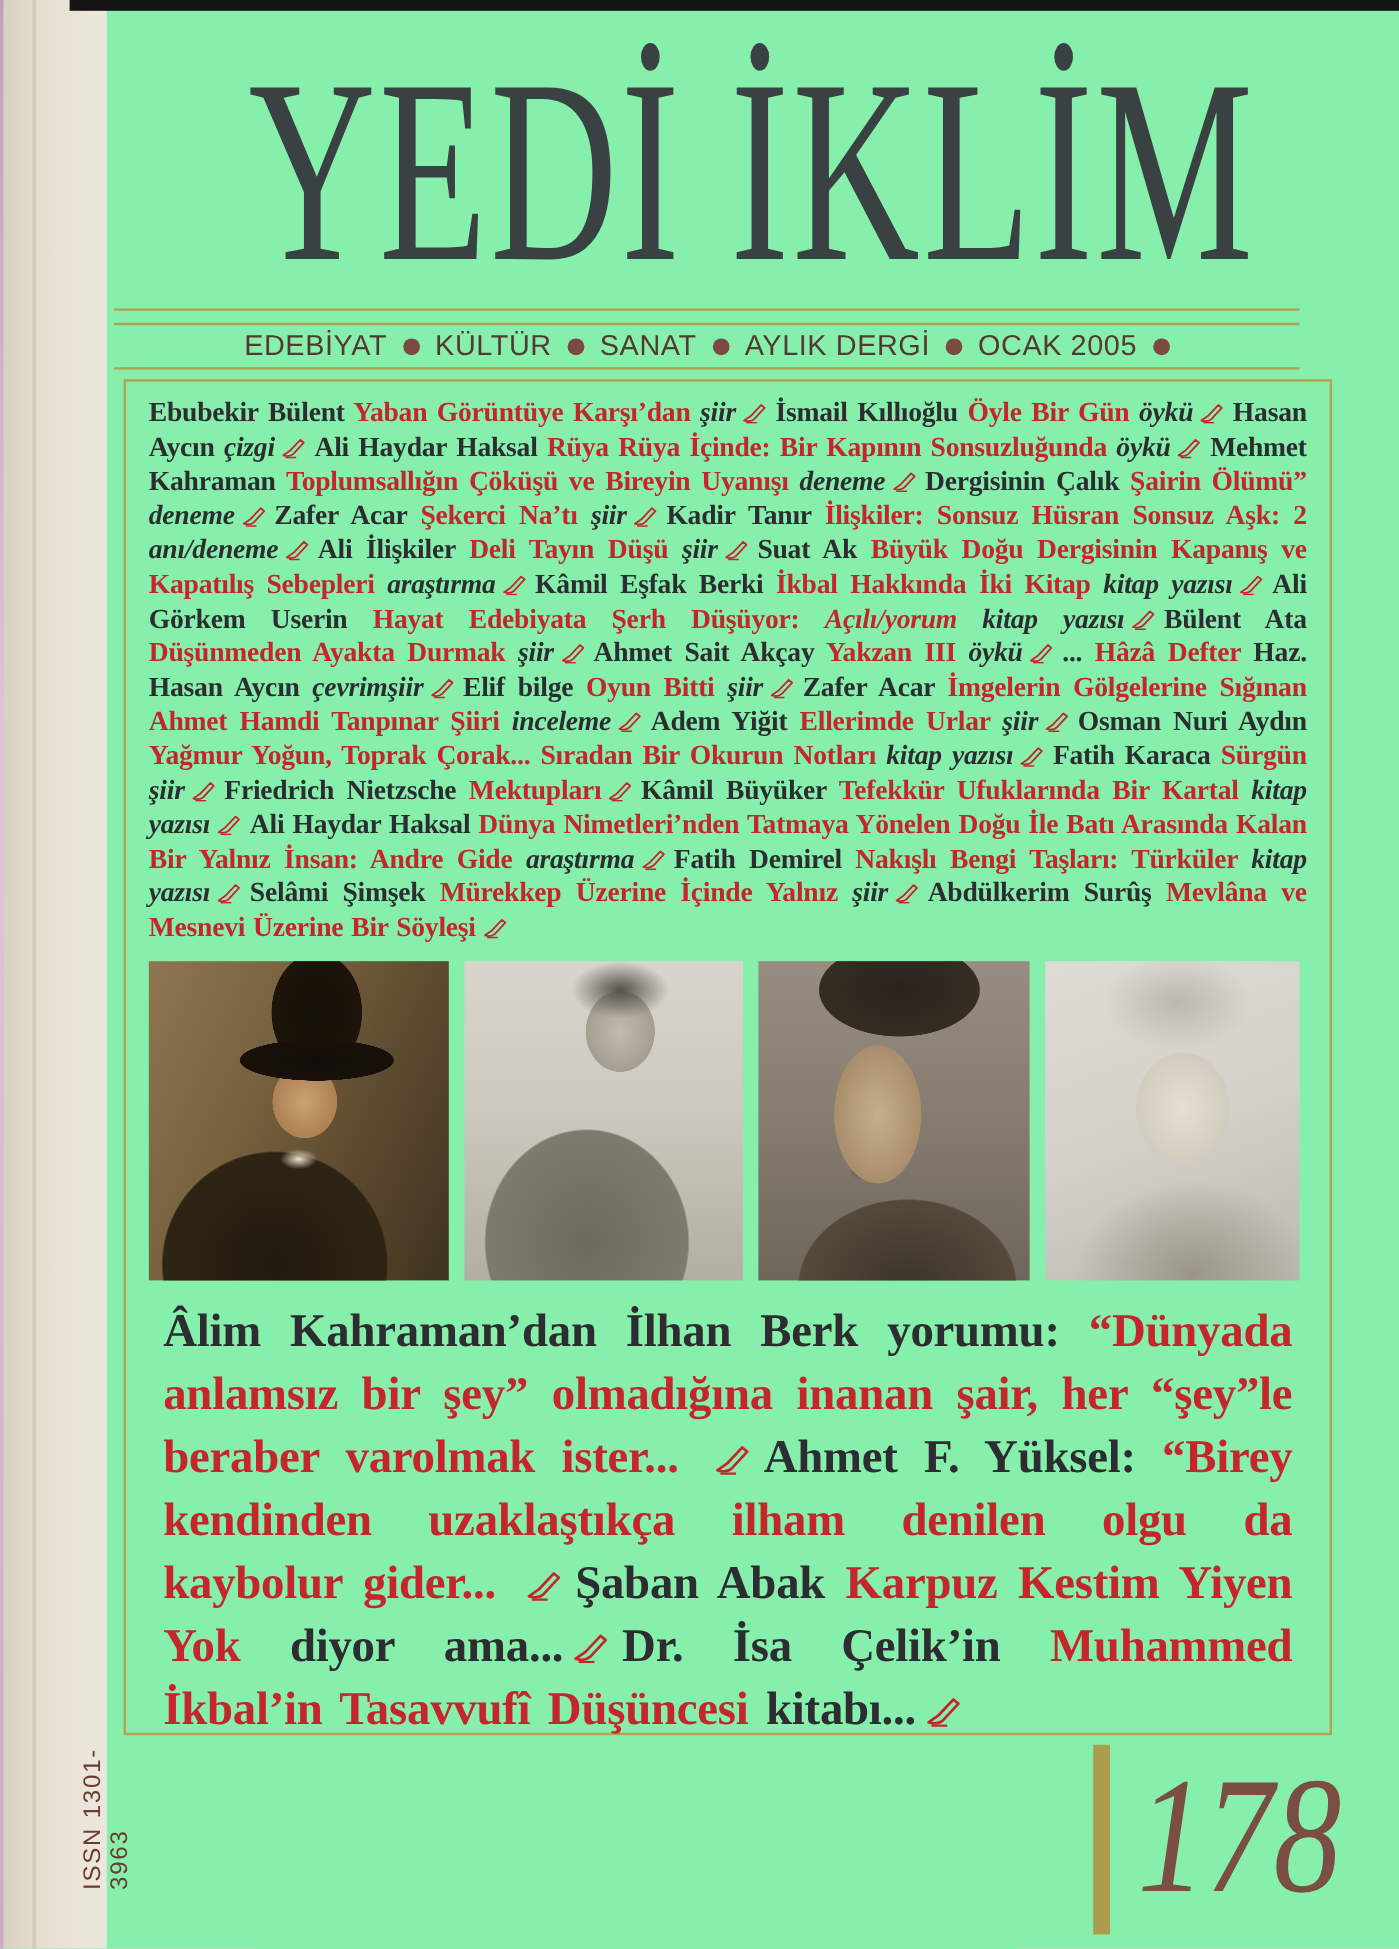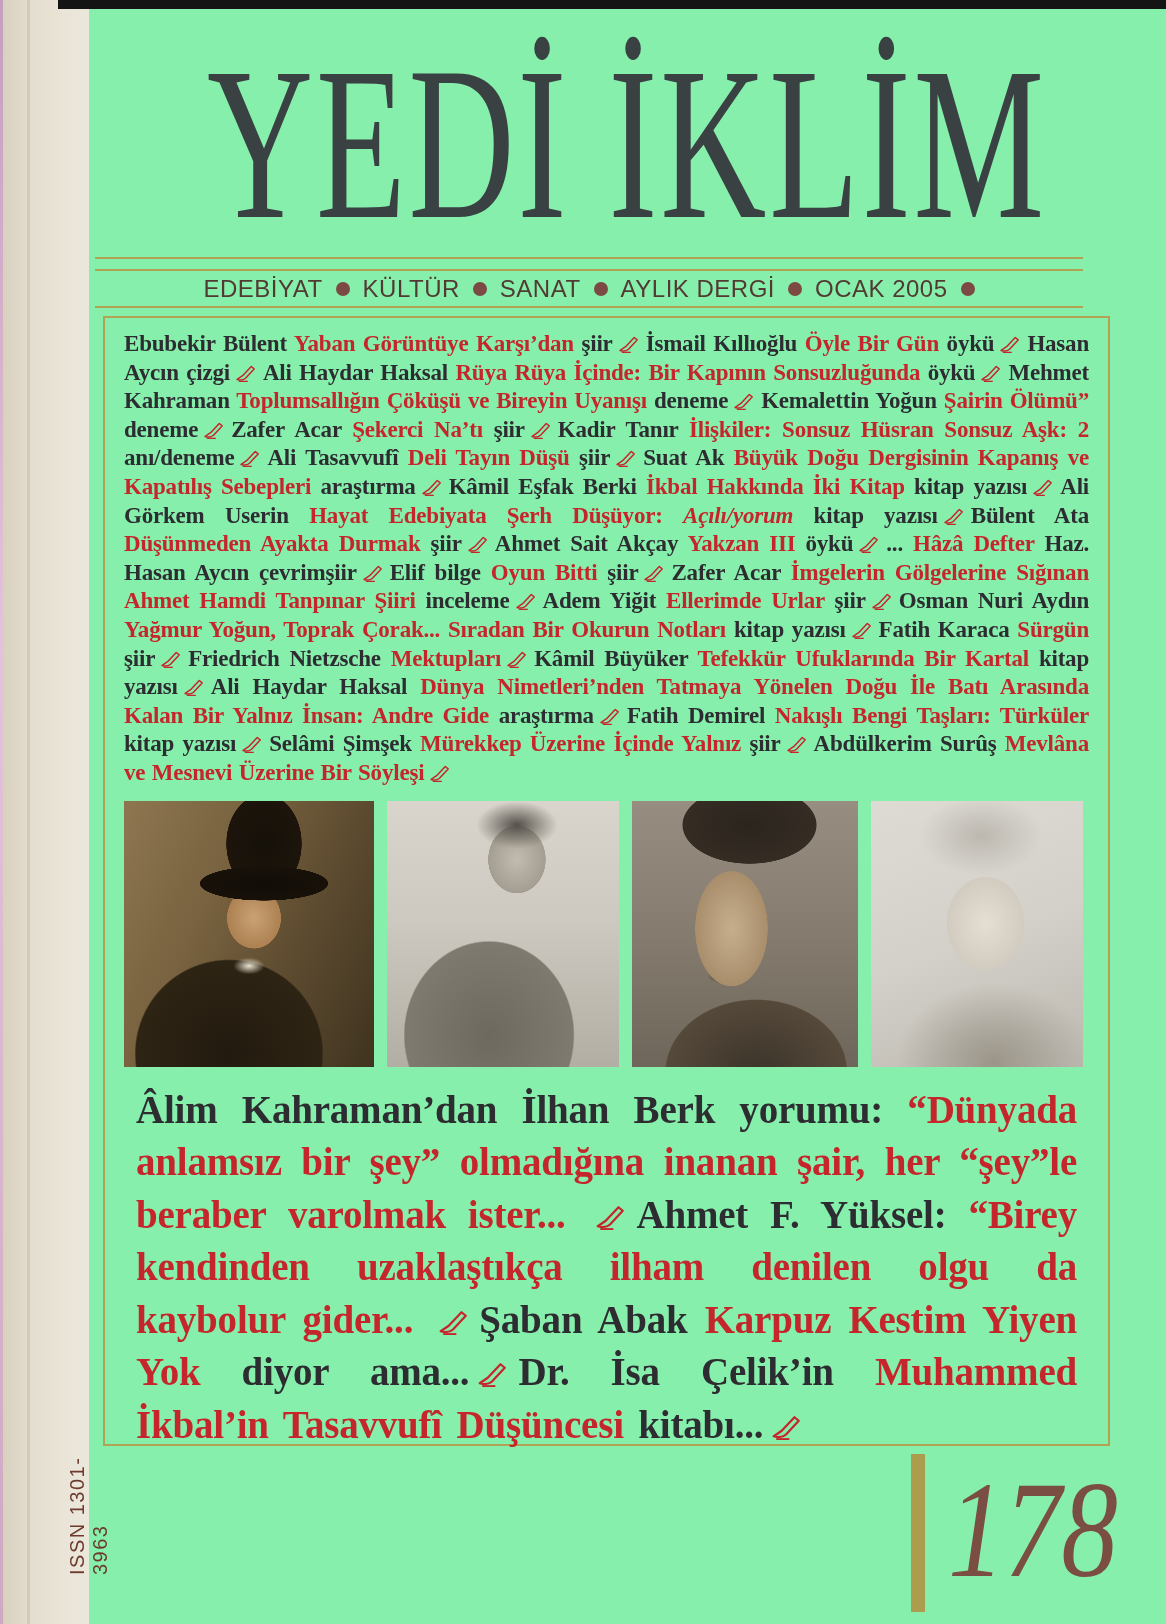--- a/index.html
+++ b/index.html
@@ -28,21 +28,21 @@
             color:#523a32;letter-spacing:.5px;white-space:nowrap;}
   .bar-dot{display:inline-block;width:14px;height:14px;border-radius:50%;background:#7b4a42;}
 
   
   .frame{position:absolute;left:103px;top:316px;width:1007px;height:1130px;
          border:2px solid #b2a254;box-sizing:border-box;padding:12px 19px 0;}
   .contents{margin:0;font-size:23px;line-height:28.6px;font-weight:700;
             text-align:justify;letter-spacing:-0.2px;word-spacing:1px;color:#2d2d31;}
   .run-black{color:#2d2d31}
   .run-red{color:#c5262c}
-  .run-italic{color:#2d2d31}
+  .run-italic{font-style:italic;color:#2d2d31}
   .run-red-italic{font-style:italic;color:#c5262c}
   .pen-icon{display:inline-block;vertical-align:-2px;margin:0 6px;color:#c5262c;}
   .contents .pen-icon{width:21px;height:17px;}
   .feature .pen-icon{width:31px;height:25px;margin:0 9px;vertical-align:-2px;}
 
   .photo-row{display:flex;gap:13px;margin-top:13px;height:266px;}
   .photo{height:100%;}
   .p1{width:250px;background:
       radial-gradient(ellipse 75px 20px at 56% 31%, #120d08 0%, #171109 85%, rgba(0,0,0,0) 86%),
       radial-gradient(ellipse 52px 68px at 56% 16%, #151008 0%, #1d150c 72%, rgba(0,0,0,0) 73%),
@@ -117,30 +117,30 @@
           <path d="M3 19.3 L13.5 19.3" stroke="currentColor" stroke-width="1.6"></path>
         </svg><span class="run-black">Hasan Aycın </span><span class="run-italic">çizgi</span><svg class="pen-icon" viewBox="0 0 24 20">
           <path d="M1 17 C5 18.3 8.6 17.6 10.8 15.6 L21 4.6 L17.6 1.8 L7.4 12.6 Z M1 17 L7.4 12.6" fill="none" stroke="currentColor" stroke-width="1.8" stroke-linejoin="round"></path>
           <path d="M3 19.3 L13.5 19.3" stroke="currentColor" stroke-width="1.6"></path>
         </svg><span class="run-black">Ali Haydar Haksal </span><span class="run-red">Rüya Rüya İçinde: Bir Kapının Sonsuzluğunda </span><span class="run-italic">öykü</span><svg class="pen-icon" viewBox="0 0 24 20">
           <path d="M1 17 C5 18.3 8.6 17.6 10.8 15.6 L21 4.6 L17.6 1.8 L7.4 12.6 Z M1 17 L7.4 12.6" fill="none" stroke="currentColor" stroke-width="1.8" stroke-linejoin="round"></path>
           <path d="M3 19.3 L13.5 19.3" stroke="currentColor" stroke-width="1.6"></path>
         </svg><span class="run-black">Mehmet Kahraman </span><span class="run-red">Toplumsallığın Çöküşü ve Bireyin Uyanışı </span><span class="run-italic">deneme</span><svg class="pen-icon" viewBox="0 0 24 20">
           <path d="M1 17 C5 18.3 8.6 17.6 10.8 15.6 L21 4.6 L17.6 1.8 L7.4 12.6 Z M1 17 L7.4 12.6" fill="none" stroke="currentColor" stroke-width="1.8" stroke-linejoin="round"></path>
           <path d="M3 19.3 L13.5 19.3" stroke="currentColor" stroke-width="1.6"></path>
-        </svg><span class="run-black">Kemalettin Yoğun </span><span class="run-red">Şairin Ölümü” </span><span class="run-italic">deneme</span><svg class="pen-icon" viewBox="0 0 24 20">
+        </svg><span class="run-black">Dergisinin Çalık </span><span class="run-red">Şairin Ölümü” </span><span class="run-italic">deneme</span><svg class="pen-icon" viewBox="0 0 24 20">
           <path d="M1 17 C5 18.3 8.6 17.6 10.8 15.6 L21 4.6 L17.6 1.8 L7.4 12.6 Z M1 17 L7.4 12.6" fill="none" stroke="currentColor" stroke-width="1.8" stroke-linejoin="round"></path>
           <path d="M3 19.3 L13.5 19.3" stroke="currentColor" stroke-width="1.6"></path>
         </svg><span class="run-black">Zafer Acar </span><span class="run-red">Şekerci Na’tı </span><span class="run-italic">şiir</span><svg class="pen-icon" viewBox="0 0 24 20">
           <path d="M1 17 C5 18.3 8.6 17.6 10.8 15.6 L21 4.6 L17.6 1.8 L7.4 12.6 Z M1 17 L7.4 12.6" fill="none" stroke="currentColor" stroke-width="1.8" stroke-linejoin="round"></path>
           <path d="M3 19.3 L13.5 19.3" stroke="currentColor" stroke-width="1.6"></path>
         </svg><span class="run-black">Kadir Tanır </span><span class="run-red">İlişkiler: Sonsuz Hüsran Sonsuz Aşk: 2 </span><span class="run-italic">anı/deneme</span><svg class="pen-icon" viewBox="0 0 24 20">
           <path d="M1 17 C5 18.3 8.6 17.6 10.8 15.6 L21 4.6 L17.6 1.8 L7.4 12.6 Z M1 17 L7.4 12.6" fill="none" stroke="currentColor" stroke-width="1.8" stroke-linejoin="round"></path>
           <path d="M3 19.3 L13.5 19.3" stroke="currentColor" stroke-width="1.6"></path>
-        </svg><span class="run-black">Ali Tasavvufî </span><span class="run-red">Deli Tayın Düşü </span><span class="run-italic">şiir</span><svg class="pen-icon" viewBox="0 0 24 20">
+        </svg><span class="run-black">Ali İlişkiler </span><span class="run-red">Deli Tayın Düşü </span><span class="run-italic">şiir</span><svg class="pen-icon" viewBox="0 0 24 20">
           <path d="M1 17 C5 18.3 8.6 17.6 10.8 15.6 L21 4.6 L17.6 1.8 L7.4 12.6 Z M1 17 L7.4 12.6" fill="none" stroke="currentColor" stroke-width="1.8" stroke-linejoin="round"></path>
           <path d="M3 19.3 L13.5 19.3" stroke="currentColor" stroke-width="1.6"></path>
         </svg><span class="run-black">Suat Ak </span><span class="run-red">Büyük Doğu Dergisinin Kapanış ve Kapatılış Sebepleri </span><span class="run-italic">araştırma</span><svg class="pen-icon" viewBox="0 0 24 20">
           <path d="M1 17 C5 18.3 8.6 17.6 10.8 15.6 L21 4.6 L17.6 1.8 L7.4 12.6 Z M1 17 L7.4 12.6" fill="none" stroke="currentColor" stroke-width="1.8" stroke-linejoin="round"></path>
           <path d="M3 19.3 L13.5 19.3" stroke="currentColor" stroke-width="1.6"></path>
         </svg><span class="run-black">Kâmil Eşfak Berki </span><span class="run-red">İkbal Hakkında İki Kitap </span><span class="run-italic">kitap yazısı</span><svg class="pen-icon" viewBox="0 0 24 20">
           <path d="M1 17 C5 18.3 8.6 17.6 10.8 15.6 L21 4.6 L17.6 1.8 L7.4 12.6 Z M1 17 L7.4 12.6" fill="none" stroke="currentColor" stroke-width="1.8" stroke-linejoin="round"></path>
           <path d="M3 19.3 L13.5 19.3" stroke="currentColor" stroke-width="1.6"></path>
         </svg><span class="run-black">Ali Görkem Userin </span><span class="run-red">Hayat Edebiyata Şerh Düşüyor: </span><span class="run-red-italic">Açılı/yorum </span><span class="run-italic">kitap yazısı</span><svg class="pen-icon" viewBox="0 0 24 20">
           <path d="M1 17 C5 18.3 8.6 17.6 10.8 15.6 L21 4.6 L17.6 1.8 L7.4 12.6 Z M1 17 L7.4 12.6" fill="none" stroke="currentColor" stroke-width="1.8" stroke-linejoin="round"></path>

